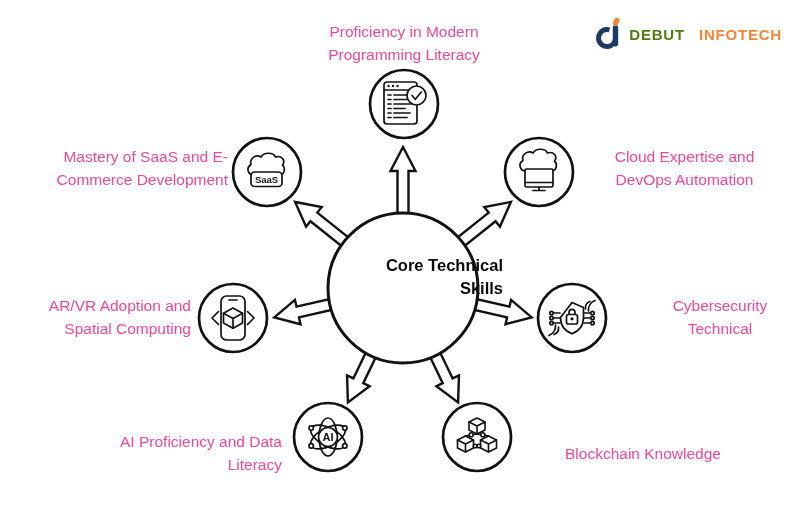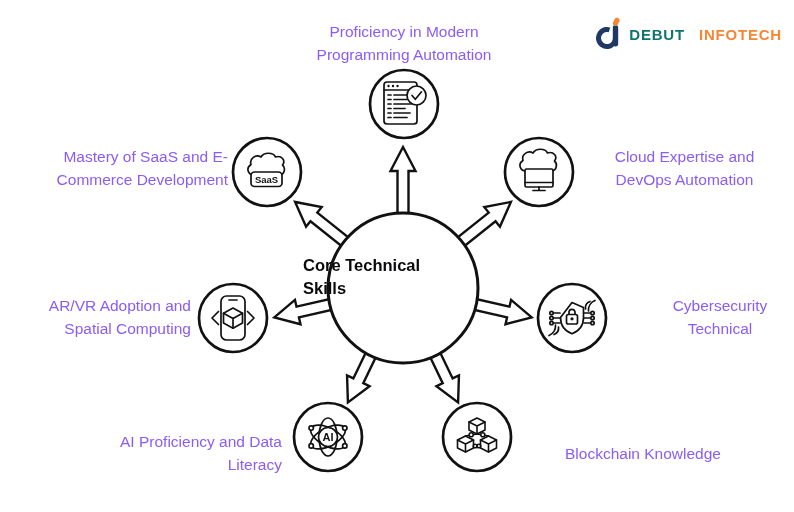--- a/index.html
+++ b/index.html
@@ -2,34 +2,34 @@
 <html><head>
 <meta charset="utf-8">
 <style>
   html,body{margin:0;padding:0;background:#ffffff;}
   .stage{
     position:relative;width:794px;height:512px;background:#ffffff;overflow:hidden;
     font-family:"Liberation Sans", sans-serif;color:#17171c;
   }
   .art{position:absolute;left:0;top:0;width:794px;height:512px;}
   .node-label{
-    position:absolute;font-size:15.5px;line-height:22.5px;font-weight:400;color:#8b5cf6;
+    position:absolute;font-size:15.5px;line-height:22.5px;font-weight:400;color:#ec4899;
   }
   .node-label span{display:block;}
   .ta-c{text-align:center;} .ta-r{text-align:right;} .ta-l{text-align:center;}
   .center-title{
-    position:absolute;left:303px;top:254px;width:200px;text-align:left;
+    position:absolute;left:303px;top:254px;width:200px;text-align:right;
     font-size:16.5px;line-height:23px;font-weight:700;color:#0b0b0d;
   }
   .center-title span{display:block;}
   .logo{
     position:absolute;right:12px;top:17px;height:34px;display:flex;align-items:center;gap:6px;
     font-weight:700;font-size:15px;letter-spacing:0.8px;
   }
-  .logo .brand-navy{color:#0f766e;}
+  .logo .brand-navy{color:#4d7c0f;}
   .logo .brand-orange{color:#F58634;margin-left:8px;}
 </style>
 </head>
 <body>
 
 <div class="stage">
 
   <svg class="art" viewBox="0 0 794 512">
 
     <g fill="#ffffff" stroke="#111111" stroke-width="2.4" stroke-linejoin="miter">
@@ -143,21 +143,21 @@
       <path d="M3.5,3 L11.5,7 L19.5,3 M11.5,7 L11.5,15"></path>
       <circle cx="-5.8" cy="-2.2" r="2" fill="#ffffff"></circle>
       <circle cx="5.8" cy="-2.2" r="2" fill="#ffffff"></circle>
       <circle cx="-1.9" cy="9" r="1.8" fill="#ffffff"></circle>
       <circle cx="1.9" cy="9" r="1.8" fill="#ffffff"></circle>
     </g>
   </svg>
 
   <div class="node-label ta-c" style="left:254px;top:21px;width:300px;">
     <span>Proficiency in Modern</span>
-    <span>Programming Automation</span>
+    <span>Programming Literacy</span>
   </div>
 
   <div class="node-label ta-r" style="right:566px;top:146px;width:230px;">
     <span>Mastery of SaaS and E-</span>
     <span>Commerce Development</span>
   </div>
 
   <div class="node-label ta-l" style="left:582px;top:146px;width:205px;">
     <span>Cloud Expertise and</span>
     <span>DevOps Automation</span>

